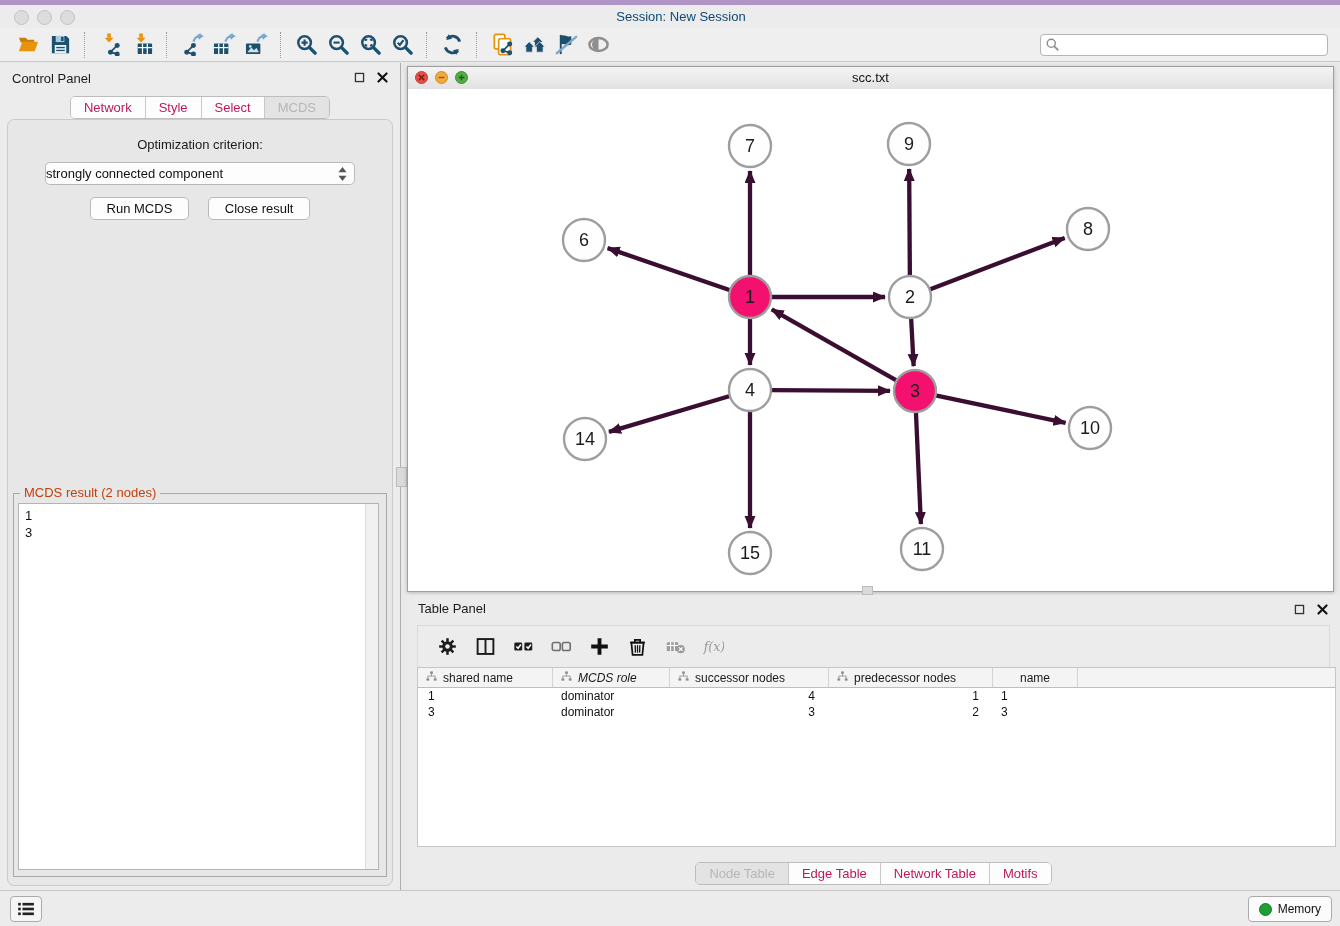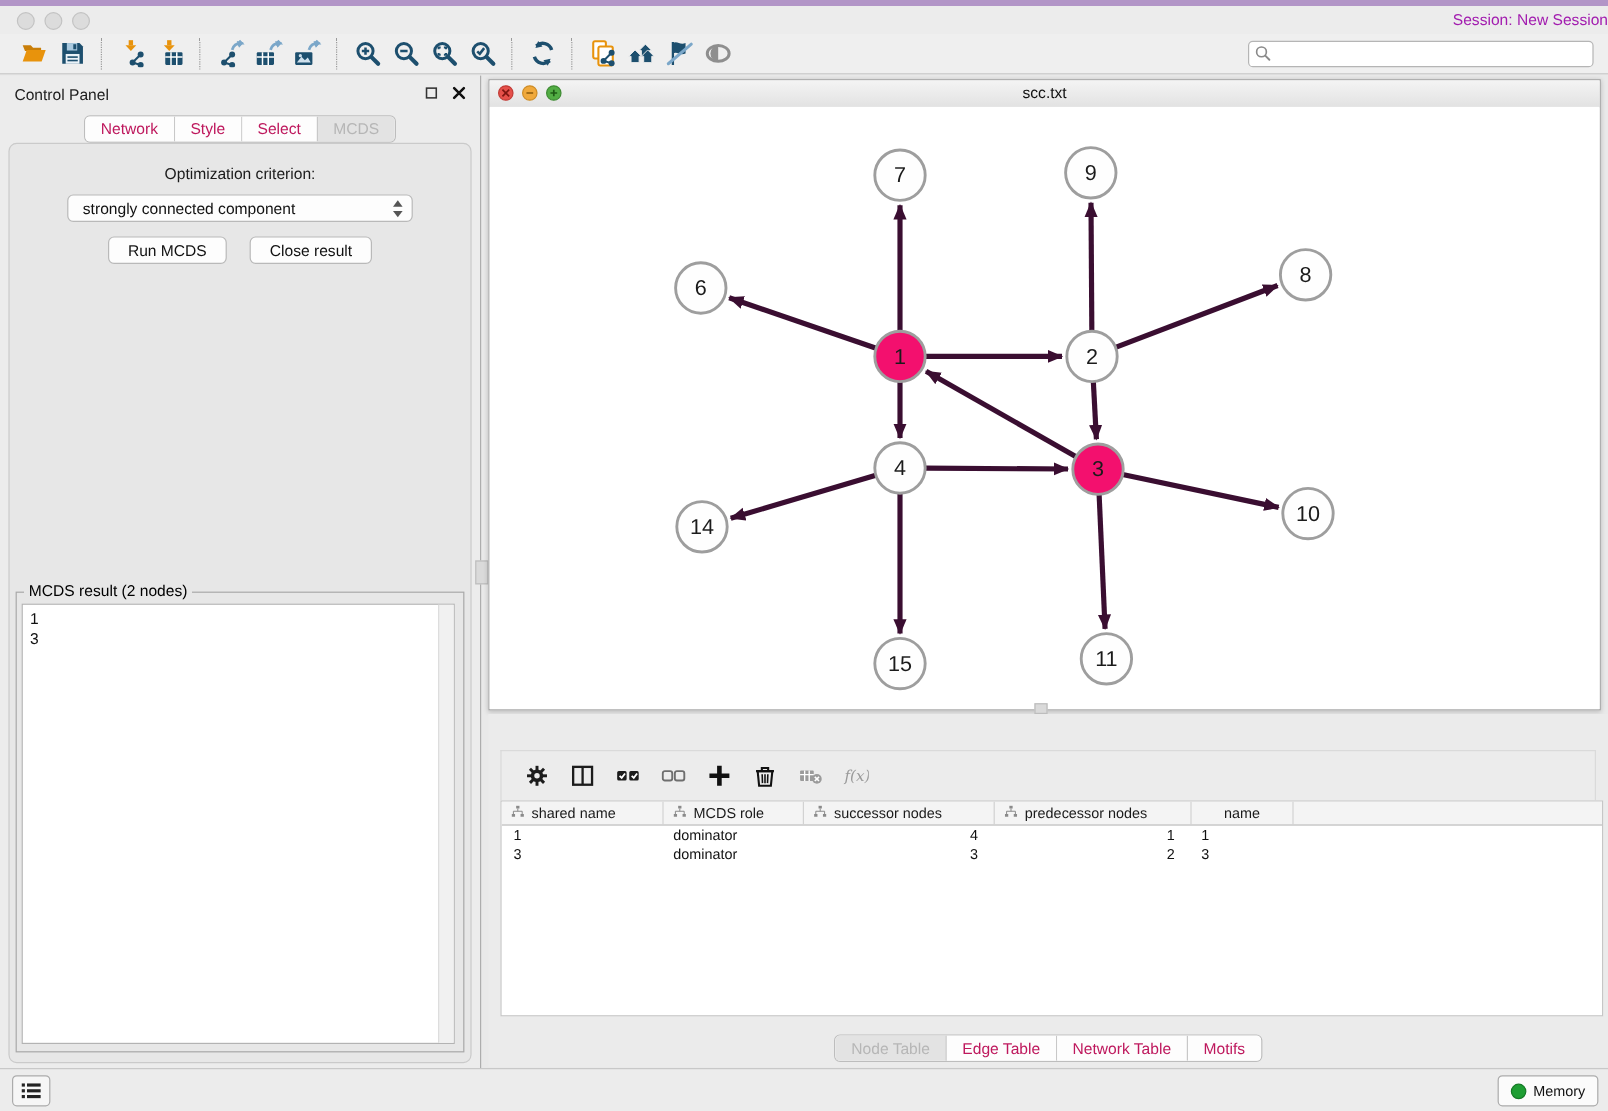--- a/index.html
+++ b/index.html
@@ -3,22 +3,22 @@
 <meta charset="utf-8">
 <style>
   html,body{margin:0;padding:0;background:#d8d8d8;}
   #app{position:relative;width:1340px;height:926px;background:#E9E9E9;overflow:hidden;
        font-family:"Liberation Sans",sans-serif;-webkit-font-smoothing:antialiased;}
   
   .purple-strip{position:absolute;top:0;left:0;right:0;height:5px;background:#B295C7;}
   .titlebar{position:absolute;top:5px;left:0;right:0;height:23px;background:#ECECEC;}
   .traffic-inactive{position:absolute;left:14px;top:5px;display:flex;gap:8px;}
   .traffic-inactive i{width:13px;height:13px;border-radius:50%;background:#DCDCDC;border:1px solid #C3C3C3;}
-  .title-text{position:absolute;left:0;right:0;top:0;height:23px;line-height:23px;text-align:right;
-      font-size:13px;color:#a21caf;padding-left:22px;}
+  .title-text{position:absolute;left:0;right:0;top:0;height:23px;line-height:23px;text-align:center;
+      font-size:13px;color:#0c4a6e;padding-left:22px;}
   .toolbar{position:absolute;top:28px;left:0;right:0;height:34px;background:#EFEFEF;
       border-bottom:1px solid #C9C9C9;display:flex;align-items:center;padding:0 12px;box-sizing:border-box;}
   .tool-btn{width:32px;height:28px;display:flex;align-items:center;justify-content:center;flex:0 0 auto;}
   .tool-btn svg{width:23px;height:23px;}
   .tool-sep{width:1px;height:26px;border-left:1px dotted #9A9A9A;margin:0 8px;flex:0 0 auto;}
   .search-wrap{margin-left:auto;position:relative;width:288px;height:22px;flex:0 0 auto;}
   .search-wrap input{width:100%;height:100%;box-sizing:border-box;border:1px solid #B5B5B5;border-radius:4px;
       padding:0 6px 0 24px;font-size:12px;background:#fff;outline:none;}
   .search-wrap .sicon{position:absolute;left:5px;top:3px;width:15px;height:15px;}
   
@@ -29,29 +29,29 @@
   .panel-ctrls{position:absolute;right:10px;top:7px;display:flex;gap:8px;align-items:center;}
   .panel-ctrls .pc{width:15px;height:15px;display:flex;align-items:center;justify-content:center;}
   .seg{display:inline-flex;border:1px solid #BDBDBD;border-radius:5px;overflow:hidden;background:#FDFDFD;}
   .seg .seg-tab{padding:3px 13px;font-size:13px;color:#be185d;background:#FDFDFD;border-right:1px solid #C8C8C8;white-space:nowrap;}
   .seg .seg-tab:last-child{border-right:none;}
   .seg .seg-tab.active{background:#E3E3E3;color:#B6B6B6;}
   .cp-tabs{position:absolute;top:33px;left:0;width:100%;text-align:center;z-index:3;}
   .cp-body{position:absolute;top:56px;left:7px;right:7px;bottom:4px;background:#E7E7E7;
       border:1px solid #CACACA;border-radius:7px;}
   .opt-label{margin-top:17px;text-align:center;font-size:13px;color:#1a1a1a;}
-  .dropdown{position:relative;margin:10px auto 0;width:288px;height:23px;background:#FDFDFD;
+  .dropdown{position:relative;margin:10px auto 0;width:310px;height:23px;background:#FDFDFD;
       border:1px solid #B9B9B9;border-radius:5px;box-sizing:border-box;font-size:13px;color:#111;
-      line-height:21px;padding-left:12px;}
+      line-height:21px;}
   .dropdown .stepper{position:absolute;right:6px;top:3px;width:11px;height:16px;}
   .btn-row{margin-top:12px;text-align:center;}
   .aqua-btn{display:inline-block;background:#FDFDFD;border:1px solid #B9B9B9;border-radius:5px;
       padding:3px 16px;font-size:13px;color:#111;margin:0 7px;}
   .result-group{position:absolute;left:5px;right:5px;top:373px;bottom:8px;border:1px solid #A9A9A9;}
-  .result-legend{position:absolute;top:-9px;left:6px;background:#E7E7E7;padding:0 4px;font-size:13px;color:#000000;text-align:right;}
+  .result-legend{position:absolute;top:-9px;left:6px;background:#E7E7E7;padding:0 4px;font-size:13px;color:#c2410c;text-align:right;}
   .result-box{position:absolute;left:4px;right:7px;top:9px;bottom:6px;background:#fff;border:1px solid #B3B3B3;}
   .result-text{position:absolute;left:0;top:0;right:13px;bottom:0;padding:3px 6px;font-size:13px;
       line-height:17px;color:#111;white-space:pre;}
   .result-scroll{position:absolute;right:0;top:0;bottom:0;width:12px;background:#F1F1F1;border-left:1px solid #DDD;}
   
   .net-window{position:absolute;left:407px;top:66px;width:927px;height:526px;background:#fff;
       border:1px solid #9E9E9E;box-sizing:border-box;box-shadow:0 1px 4px rgba(0,0,0,.2);}
   .net-titlebar{position:relative;height:22px;background:linear-gradient(#F4F4F4,#E2E2E2);
       border-bottom:1px solid #BDBDBD;}
   .net-title{position:absolute;left:0;right:0;top:0;height:22px;line-height:22px;text-align:center;
@@ -418,20 +418,35 @@
             <circle cx="514" cy="460" r="21" fill="#FEFEFE" stroke="#9E9E9E" stroke-width="2.4"></circle>
             <text x="514" y="466" text-anchor="middle" font-size="18" fill="#1b1b1b" font-family="&quot;Liberation Sans&quot;,sans-serif">11</text>
           </g>
         </svg>
     </div>
   </div>
 
   <div class="grip-h"></div>
 
   <div class="table-panel">
+    <div class="tp-header">
+      <span class="tp-title">Table Panel</span>
+      <span class="panel-ctrls">
+        <span class="pc">
+          <svg viewBox="0 0 16 16" width="13" height="13">
+              <rect x="3" y="3" width="10" height="10" fill="none" stroke="#333" stroke-width="1.6"></rect>
+            </svg>
+        </span>
+        <span class="pc">
+          <svg viewBox="0 0 16 16" width="13" height="13">
+              <path d="M3 3L13 13M13 3L3 13" stroke="#111" stroke-width="2.6" stroke-linecap="round"></path>
+            </svg>
+        </span>
+      </span>
+    </div>
     <div class="tp-toolbar" id="tp-toolbar">
         <span class="tp-tool">
           <svg viewBox="0 0 24 24">
             <g fill="#1c1c1c">
               <rect x="10.6" y="2.5" width="2.8" height="19" transform="rotate(0 12 12)"></rect>
               <rect x="10.6" y="2.5" width="2.8" height="19" transform="rotate(45 12 12)"></rect>
               <rect x="10.6" y="2.5" width="2.8" height="19" transform="rotate(90 12 12)"></rect>
               <rect x="10.6" y="2.5" width="2.8" height="19" transform="rotate(135 12 12)"></rect>
               <circle cx="12" cy="12" r="6"></circle>
             </g>
@@ -501,21 +516,21 @@
             <span><svg viewBox="0 0 24 24" width="11" height="11">
                 <g fill="#8A8A8A">
                   <rect x="9" y="1" width="6" height="5"></rect>
                   <rect x="1" y="16" width="6" height="5"></rect>
                   <rect x="17" y="16" width="6" height="5"></rect>
                 </g>
                 <path d="M12 6v5M4 16v-5h16v5" stroke="#8A8A8A" stroke-width="1.8" fill="none"></path>
               </svg></span>
             <span>shared name</span>
           </div>
-          <div class="th" style="width: 117px;">
+          <div class="th" style="width: 117px; font-style: italic;">
             <span><svg viewBox="0 0 24 24" width="11" height="11">
                 <g fill="#8A8A8A">
                   <rect x="9" y="1" width="6" height="5"></rect>
                   <rect x="1" y="16" width="6" height="5"></rect>
                   <rect x="17" y="16" width="6" height="5"></rect>
                 </g>
                 <path d="M12 6v5M4 16v-5h16v5" stroke="#8A8A8A" stroke-width="1.8" fill="none"></path>
               </svg></span>
             <span>MCDS role</span>
           </div>

